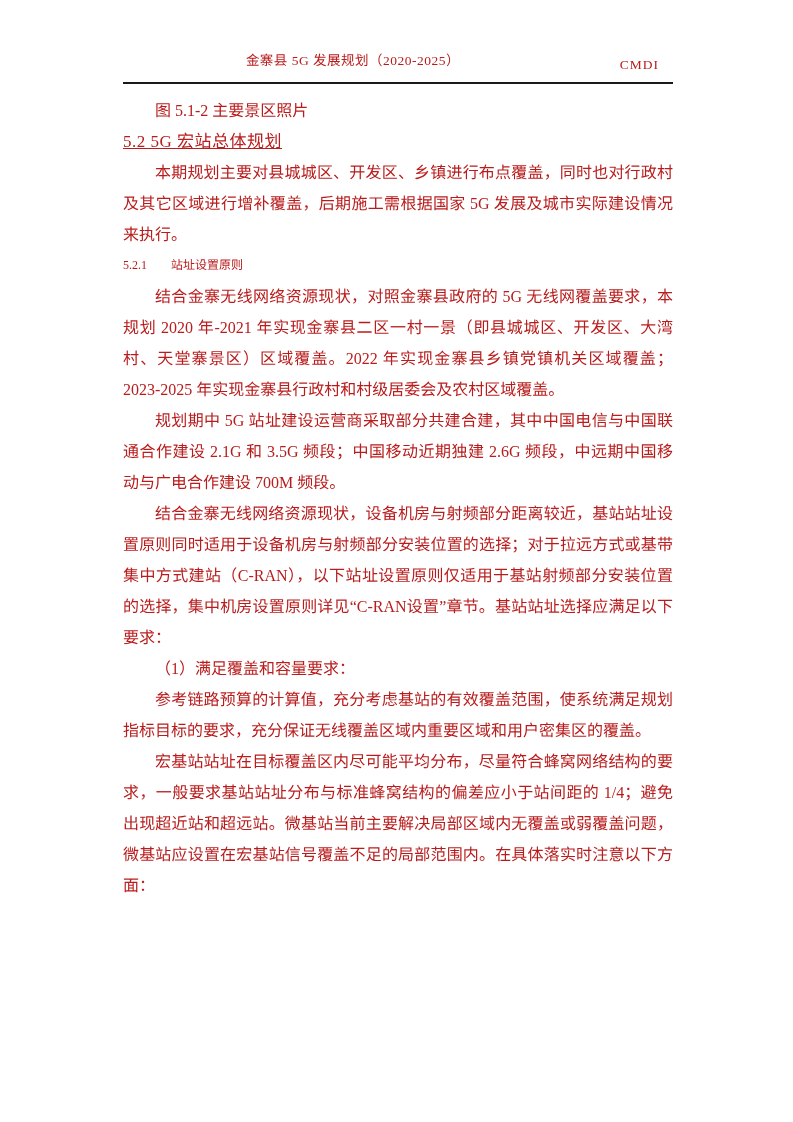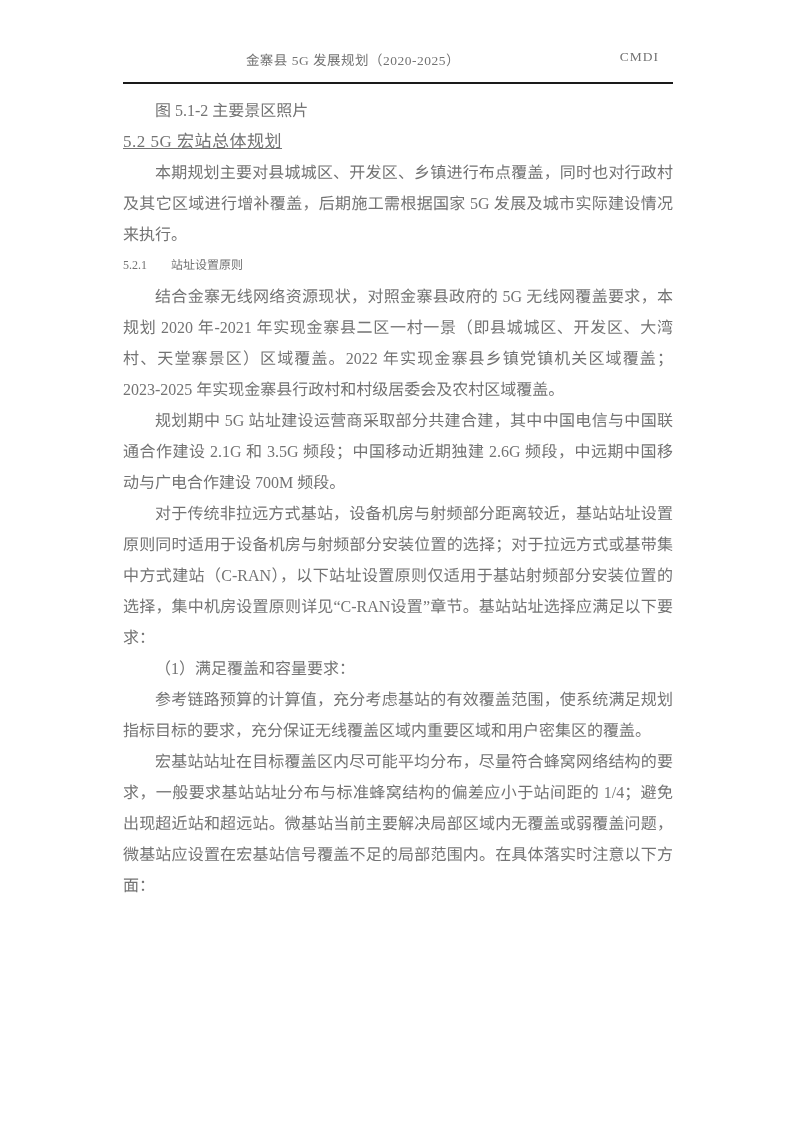--- a/index.html
+++ b/index.html
@@ -6,21 +6,21 @@
     margin: 0;
     padding: 0;
     background: #ffffff;
   }
   .page {
     position: relative;
     width: 793px;
     height: 918px;
     background: #ffffff;
     font-family: "Liberation Serif", "DejaVu Serif", serif;
-    color: #737373;
+    color: #b91c1c;
     overflow: hidden;
   }
   
   .doc-header {
     position: absolute;
     top: 48px;
     left: 123px;
     width: 550px;
     height: 34px;
     border-bottom: 2px solid #1a1a1a;
@@ -32,21 +32,21 @@
     left: 0;
     right: 90px;
     top: 4px;
     text-align: center;
     letter-spacing: 0.5px;
     white-space: nowrap;
   }
   .doc-header .header-org {
     position: absolute;
     right: 14px;
-    top: 0;
+    top: 8px;
     letter-spacing: 1px;
   }
   
   .content {
     position: absolute;
     top: 95px;
     left: 123px;
     width: 550px;
     font-size: 16px;
     line-height: 31px;
@@ -107,21 +107,21 @@
 
     <p>本期规划主要对县城城区、开发区、乡镇进行布点覆盖，同时也对行政村及其它区域进行增补覆盖，后期施工需根据国家 5G 发展及城市实际建设情况来执行。</p>
 
     <h3 class="subsec-heading"><span class="subsec-num">5.2.1</span><span class="subsec-title">站址设置原则</span></h3>
 
     <p>结合金寨无线网络资源现状，对照金寨县政府的 5G 无线网覆盖要求，本规划 2020 年-2021 年实现金寨县二区一村一景（即县城城区、开发区、大湾村、天堂寨景区）区域覆盖。2022 年实现金寨县乡镇党镇机关区域覆盖；2023-2025 年实现金寨县行政村和村级居委会及农村区域覆盖。</p>
 
     <p>规划期中 5G 站址建设运营商采取部分共建合建，其中中国电信与中国联通合作建设 2.1G 和 3.5G 频段；中国移动近期独建 2.6G 频段，中远期中国移动与广电合作建设 700M 频段。</p>
 
 
-    <p>对于传统非拉远方式基站，设备机房与射频部分距离较近，基站站址设置原则同时适用于设备机房与射频部分安装位置的选择；对于拉远方式或基带集中方式建站（C-RAN），以下站址设置原则仅适用于基站射频部分安装位置的选择，集中机房设置原则详见“C-RAN设置”章节。基站站址选择应满足以下要求：</p>
+    <p>结合金寨无线网络资源现状，设备机房与射频部分距离较近，基站站址设置原则同时适用于设备机房与射频部分安装位置的选择；对于拉远方式或基带集中方式建站（C-RAN），以下站址设置原则仅适用于基站射频部分安装位置的选择，集中机房设置原则详见“C-RAN设置”章节。基站站址选择应满足以下要求：</p>
 
     <p>（1）满足覆盖和容量要求：</p>
 
     <p>参考链路预算的计算值，充分考虑基站的有效覆盖范围，使系统满足规划指标目标的要求，充分保证无线覆盖区域内重要区域和用户密集区的覆盖。</p>
 
 
     <p>宏基站站址在目标覆盖区内尽可能平均分布，尽量符合蜂窝网络结构的要求，一般要求基站站址分布与标准蜂窝结构的偏差应小于站间距的 1/4；避免出现超近站和超远站。微基站当前主要解决局部区域内无覆盖或弱覆盖问题，微基站应设置在宏基站信号覆盖不足的局部范围内。在具体落实时注意以下方面：</p>
 
   </div>
 

